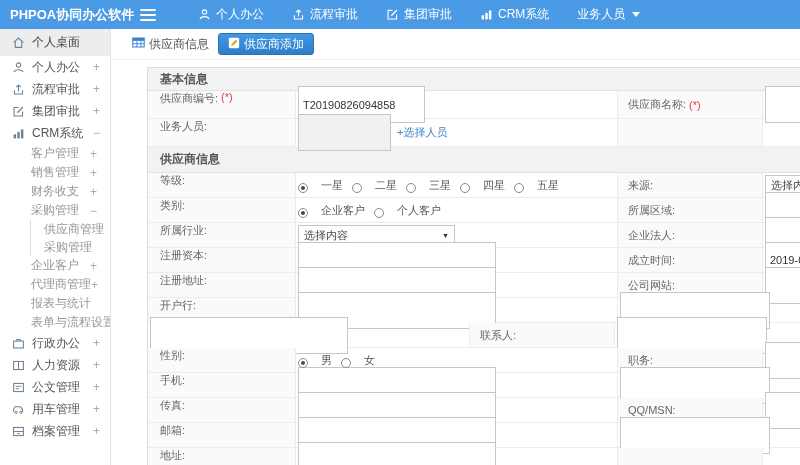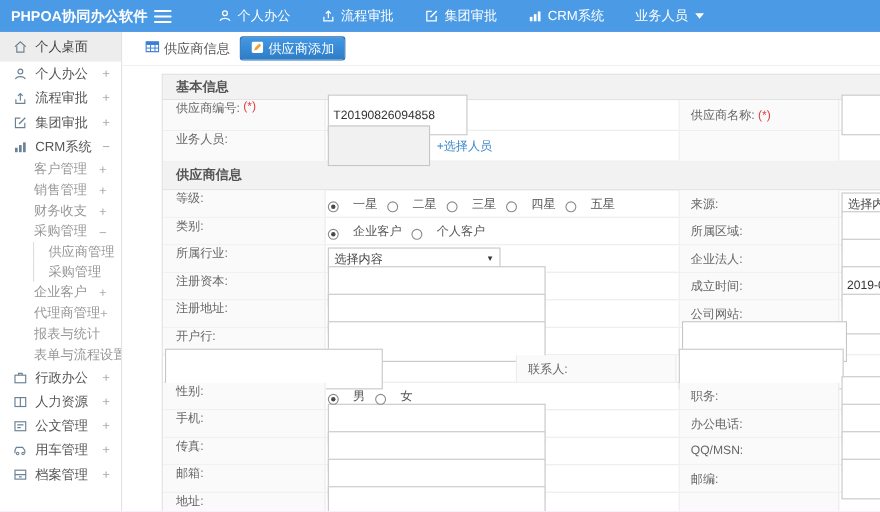--- a/index.html
+++ b/index.html
@@ -450,23 +450,20 @@
             </div>
         </div>
 
         <div class="row">
           <div class="c1">
               <span>手机:</span>
             </div>
           <div class="c2">
               <input class="ti" style="">
             </div>
-          <div class="c3">
-              <span>办公电话:</span>
-            </div>
           <div class="c4">
               <input class="ti w-right" style="">
             </div>
         </div>
 
         <div class="row">
           <div class="c1">
               <span>传真:</span>
             </div>
           <div class="c2">
@@ -479,23 +476,20 @@
               <input class="ti w-right" style="">
             </div>
         </div>
 
         <div class="row">
           <div class="c1">
               <span>邮箱:</span>
             </div>
           <div class="c2">
               <input class="ti" style="">
-            </div>
-          <div class="c3">
-              <span>邮编:</span>
             </div>
           <div class="c4">
               <input class="ti w-right" style="">
             </div>
         </div>
 
         <div class="row">
           <div class="c1">
               <span>地址:</span>
             </div>

